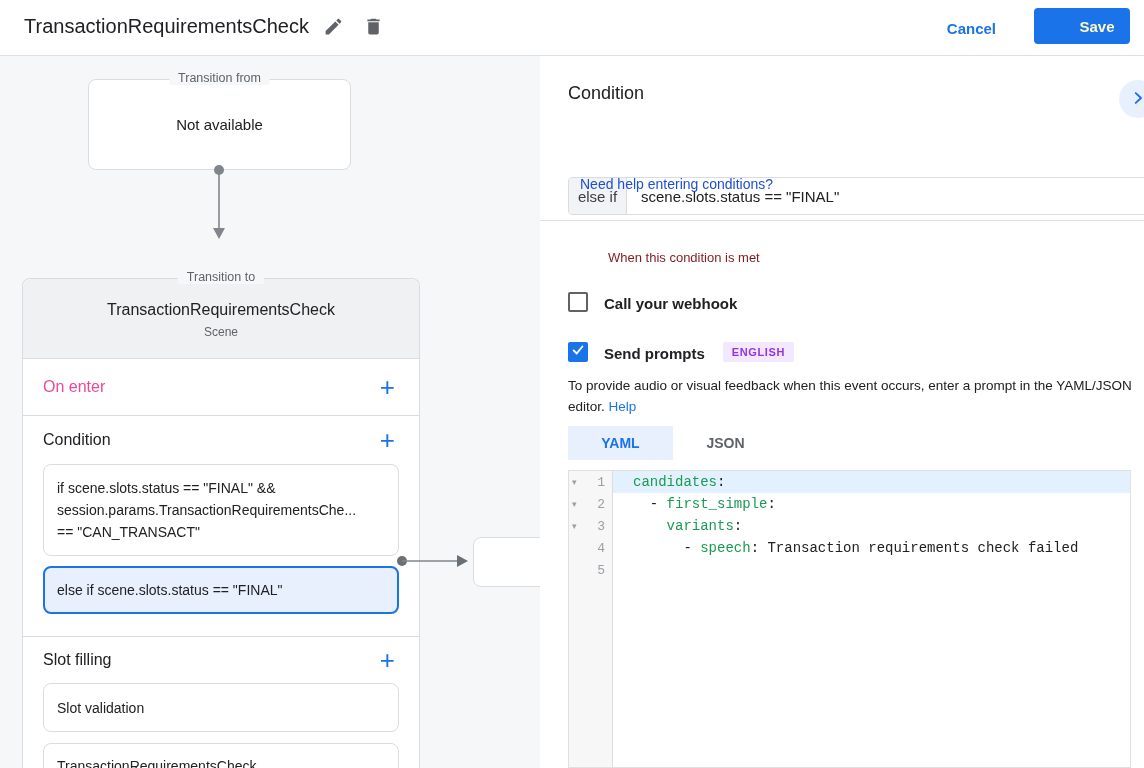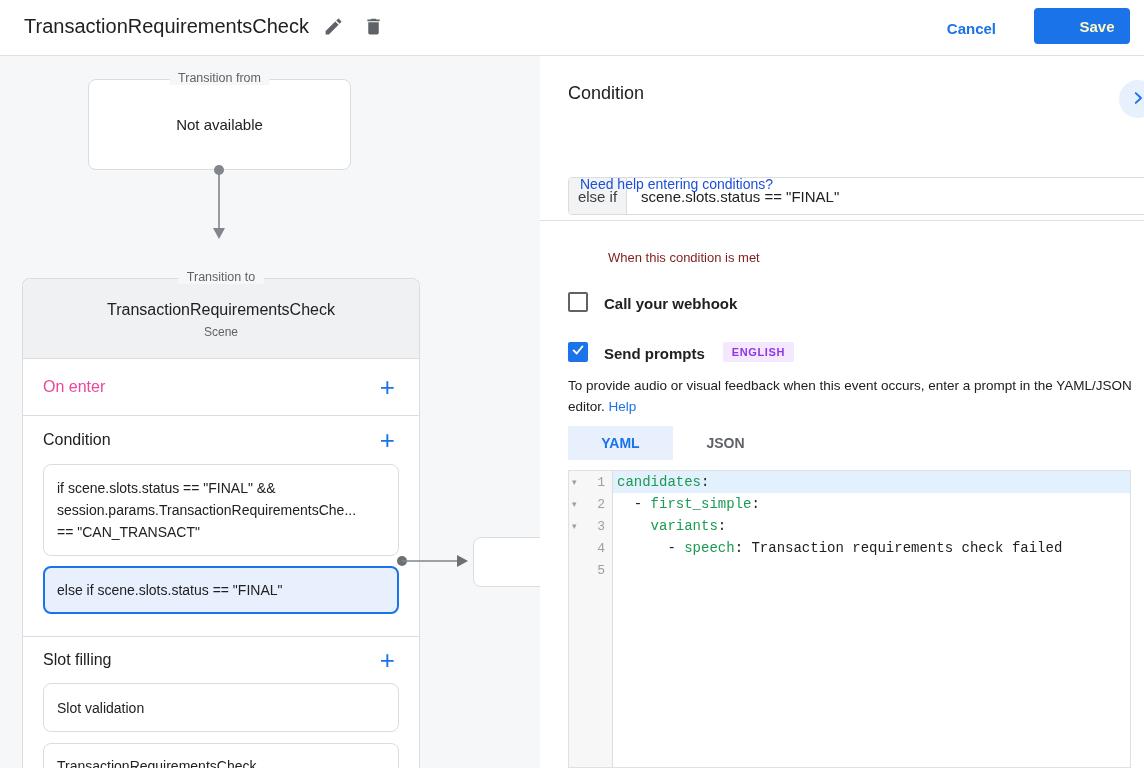--- a/index.html
+++ b/index.html
@@ -70,21 +70,21 @@
   .tab { width:105px; height:34px; display:flex; align-items:center; justify-content:center; font-size:14px; font-weight:600; color:#5f6368; cursor:pointer; }
   .tab.active { background:#e8f0fe; color:#1a73e8; }
 
   
   .editor { position:absolute; left:28px; top:414px; width:563px; height:298px; border:1px solid #e0e0e0; background:#fff; font-family:"Liberation Mono","DejaVu Sans Mono",monospace; }
   .gutter-bg { position:absolute; left:0; top:0; bottom:0; width:44px; background:#f7f7f7; border-right:1px solid #ddd; }
   .code-row { position:relative; display:flex; height:22px; }
   .gutter-cell { width:44px; flex:none; display:flex; align-items:center; z-index:1; }
   .fold { width:13px; padding-left:3px; font-size:9px; color:#9aa0a6; cursor:pointer; font-family:"Liberation Sans","DejaVu Sans",sans-serif; }
   .lnum { flex:1; text-align:right; padding-right:8px; font-size:13px; color:#9aa0a6; }
-  .code-cell { flex:1; padding-left:4px; font-size:14px; line-height:22px; white-space:pre; color:#202124; cursor:text; }
+  .code-cell { flex:1; padding-left:20px; font-size:14px; line-height:22px; white-space:pre; color:#202124; cursor:text; }
   .code-row.hl .code-cell { background:#e3f0fd; }
   .yaml-key { color:#1a9a52; }
 </style>
 </head>
 <body>
 
 <div class="page">
 
   <div class="header">
     <div class="header-title">TransactionRequirementsCheck</div>

